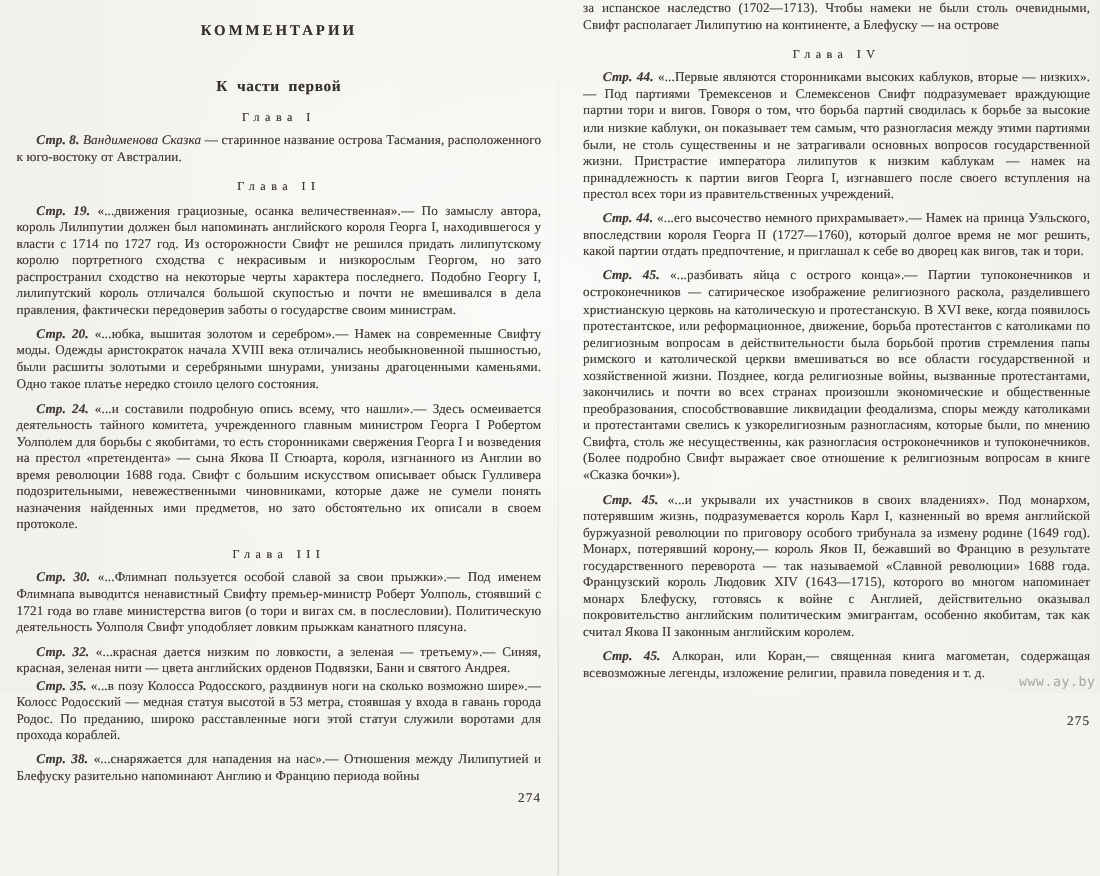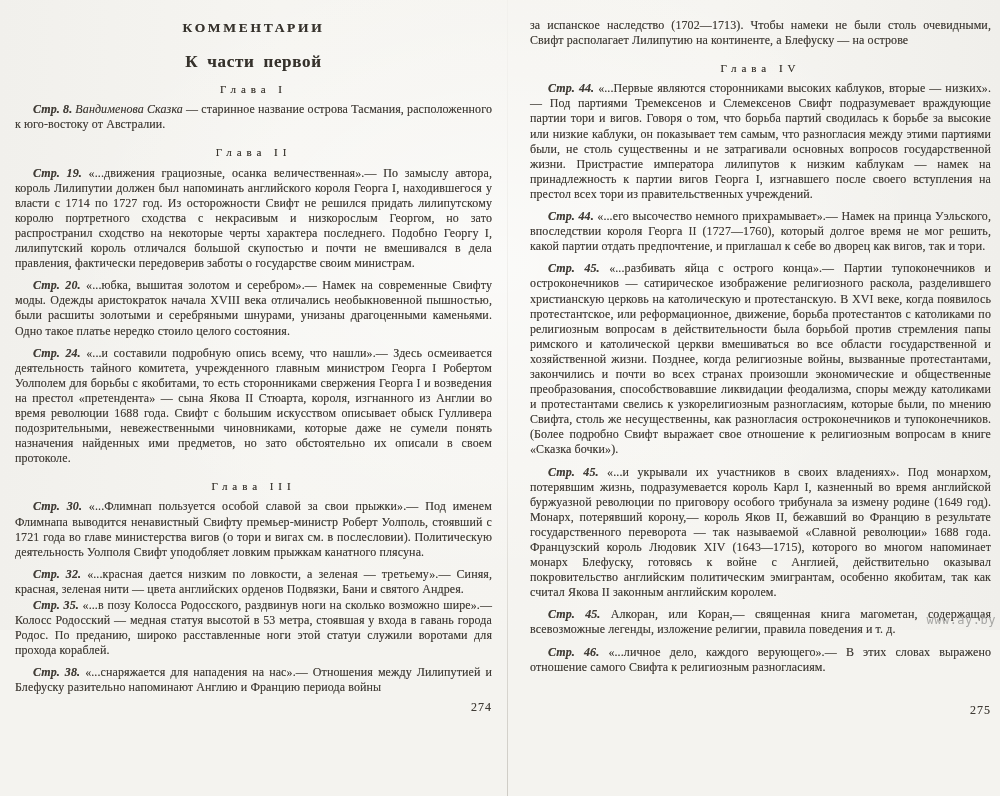--- a/index.html
+++ b/index.html
@@ -27,37 +27,37 @@
   }
   .page {
     position: absolute;
     top: 0;
     font-size: 12px;
     line-height: 15.1px;
     letter-spacing: 0.1px;
     text-shadow: 0 0 0.4px rgba(72,66,58,0.55);
   }
   .page-left  { left: 15px;  width: 477px; padding-top: 20px; }
-  .page-right { left: 530px; width: 461px; padding-top: 18px; }
+  .page-right { left: 530px; width: 461px; }
 
   .doc-title {
     text-align: center;
     font-size: 13.5px;
     font-weight: bold;
     letter-spacing: 0.2em;
     margin: 0 0 0 0;
     color: #36322c;
   }
   .part-title {
     text-align: center;
-    font-size: 17px;
+    font-size: 14px;
     font-weight: bold;
     word-spacing: 4px;
     letter-spacing: 0.04em;
-    margin: 19px 0 0 0;
+    margin: 37px 0 0 0;
     color: #36322c;
   }
   .chapter {
     text-align: center;
     font-size: 11px;
     letter-spacing: 0.45em;
     margin: 13px 0 5px 0;
     color: #3a362f;
     white-space: nowrap;
   }
@@ -122,20 +122,19 @@
   <div class="page page-right">
     <p class="para cont">за испанское наследство (1702—1713). Чтобы намеки не были столь очевидными, Свифт располагает Лилипутию на континенте, а Блефуску — на острове</p>
 
     <div>
       <div class="chapter">Глава IV</div>
       <p class="para"><span class="lbl">Стр. 44.</span> <span>«...Первые являются сторонниками высоких каблуков, вторые — низких».— Под партиями Тремексенов и Слемексенов Свифт подразумевает враждующие партии тори и вигов. Говоря о том, что борьба партий сводилась к борьбе за высокие или низкие каблуки, он показывает тем самым, что разногласия между этими партиями были, не столь существенны и не затрагивали основных вопросов государственной жизни. Пристрастие императора лилипутов к низким каблукам — намек на принадлежность к партии вигов Георга I, изгнавшего после своего вступления на престол всех тори из правительственных учреждений.</span></p>
       <p class="para gap"><span class="lbl">Стр. 44.</span> <span>«...его высочество немного прихрамывает».— Намек на принца Уэльского, впоследствии короля Георга II (1727—1760), который долгое время не мог решить, какой партии отдать предпочтение, и приглашал к себе во дворец как вигов, так и тори.</span></p>
       <p class="para gap"><span class="lbl">Стр. 45.</span> <span>«...разбивать яйца с острого конца».— Партии тупоконечников и остроконечников — сатирическое изображение религиозного раскола, разделившего христианскую церковь на католическую и протестанскую. В XVI веке, когда появилось протестантское, или реформационное, движение, борьба протестантов с католиками по религиозным вопросам в действительности была борьбой против стремления папы римского и католической церкви вмешиваться во все области государственной и хозяйственной жизни. Позднее, когда религиозные войны, вызванные протестантами, закончились и почти во всех странах произошли экономические и общественные преобразования, способствовавшие ликвидации феодализма, споры между католиками и протестантами свелись к узкорелигиозным разногласиям, которые были, по мнению Свифта, столь же несущественны, как разногласия остроконечников и тупоконечников. (Более подробно Свифт выражает свое отношение к религиозным вопросам в книге «Сказка бочки»).</span></p>
       <p class="para gap"><span class="lbl">Стр. 45.</span> <span>«...и укрывали их участников в своих владениях». Под монархом, потерявшим жизнь, подразумевается король Карл I, казненный во время английской буржуазной революции по приговору особого трибунала за измену родине (1649 год). Монарх, потерявший корону,— король Яков II, бежавший во Францию в результате государственного переворота — так называемой «Славной революции» 1688 года. Французский король Людовик XIV (1643—1715), которого во многом напоминает монарх Блефуску, готовясь к войне с Англией, действительно оказывал покровительство английским политическим эмигрантам, особенно якобитам, так как считал Якова II законным английским королем.</span></p>
       <p class="para gap"><span class="lbl">Стр. 45.</span> <span>Алкоран, или Коран,— священная книга магометан, содержащая всевозможные легенды, изложение религии, правила поведения и т. д.</span></p>
-      <p class="para gap"><span class="lbl">Стр. 46.</span> <span>«...личное дело, каждого верующего».— В этих словах выражено отношение самого Свифта к религиозным разногласиям.</span></p>
     </div>
 
     <div class="pagenum" style="margin-top:28px">275</div>
   </div>
 
   <div class="watermark">www.ay.by</div>
 </div>
 
 </body></html>

